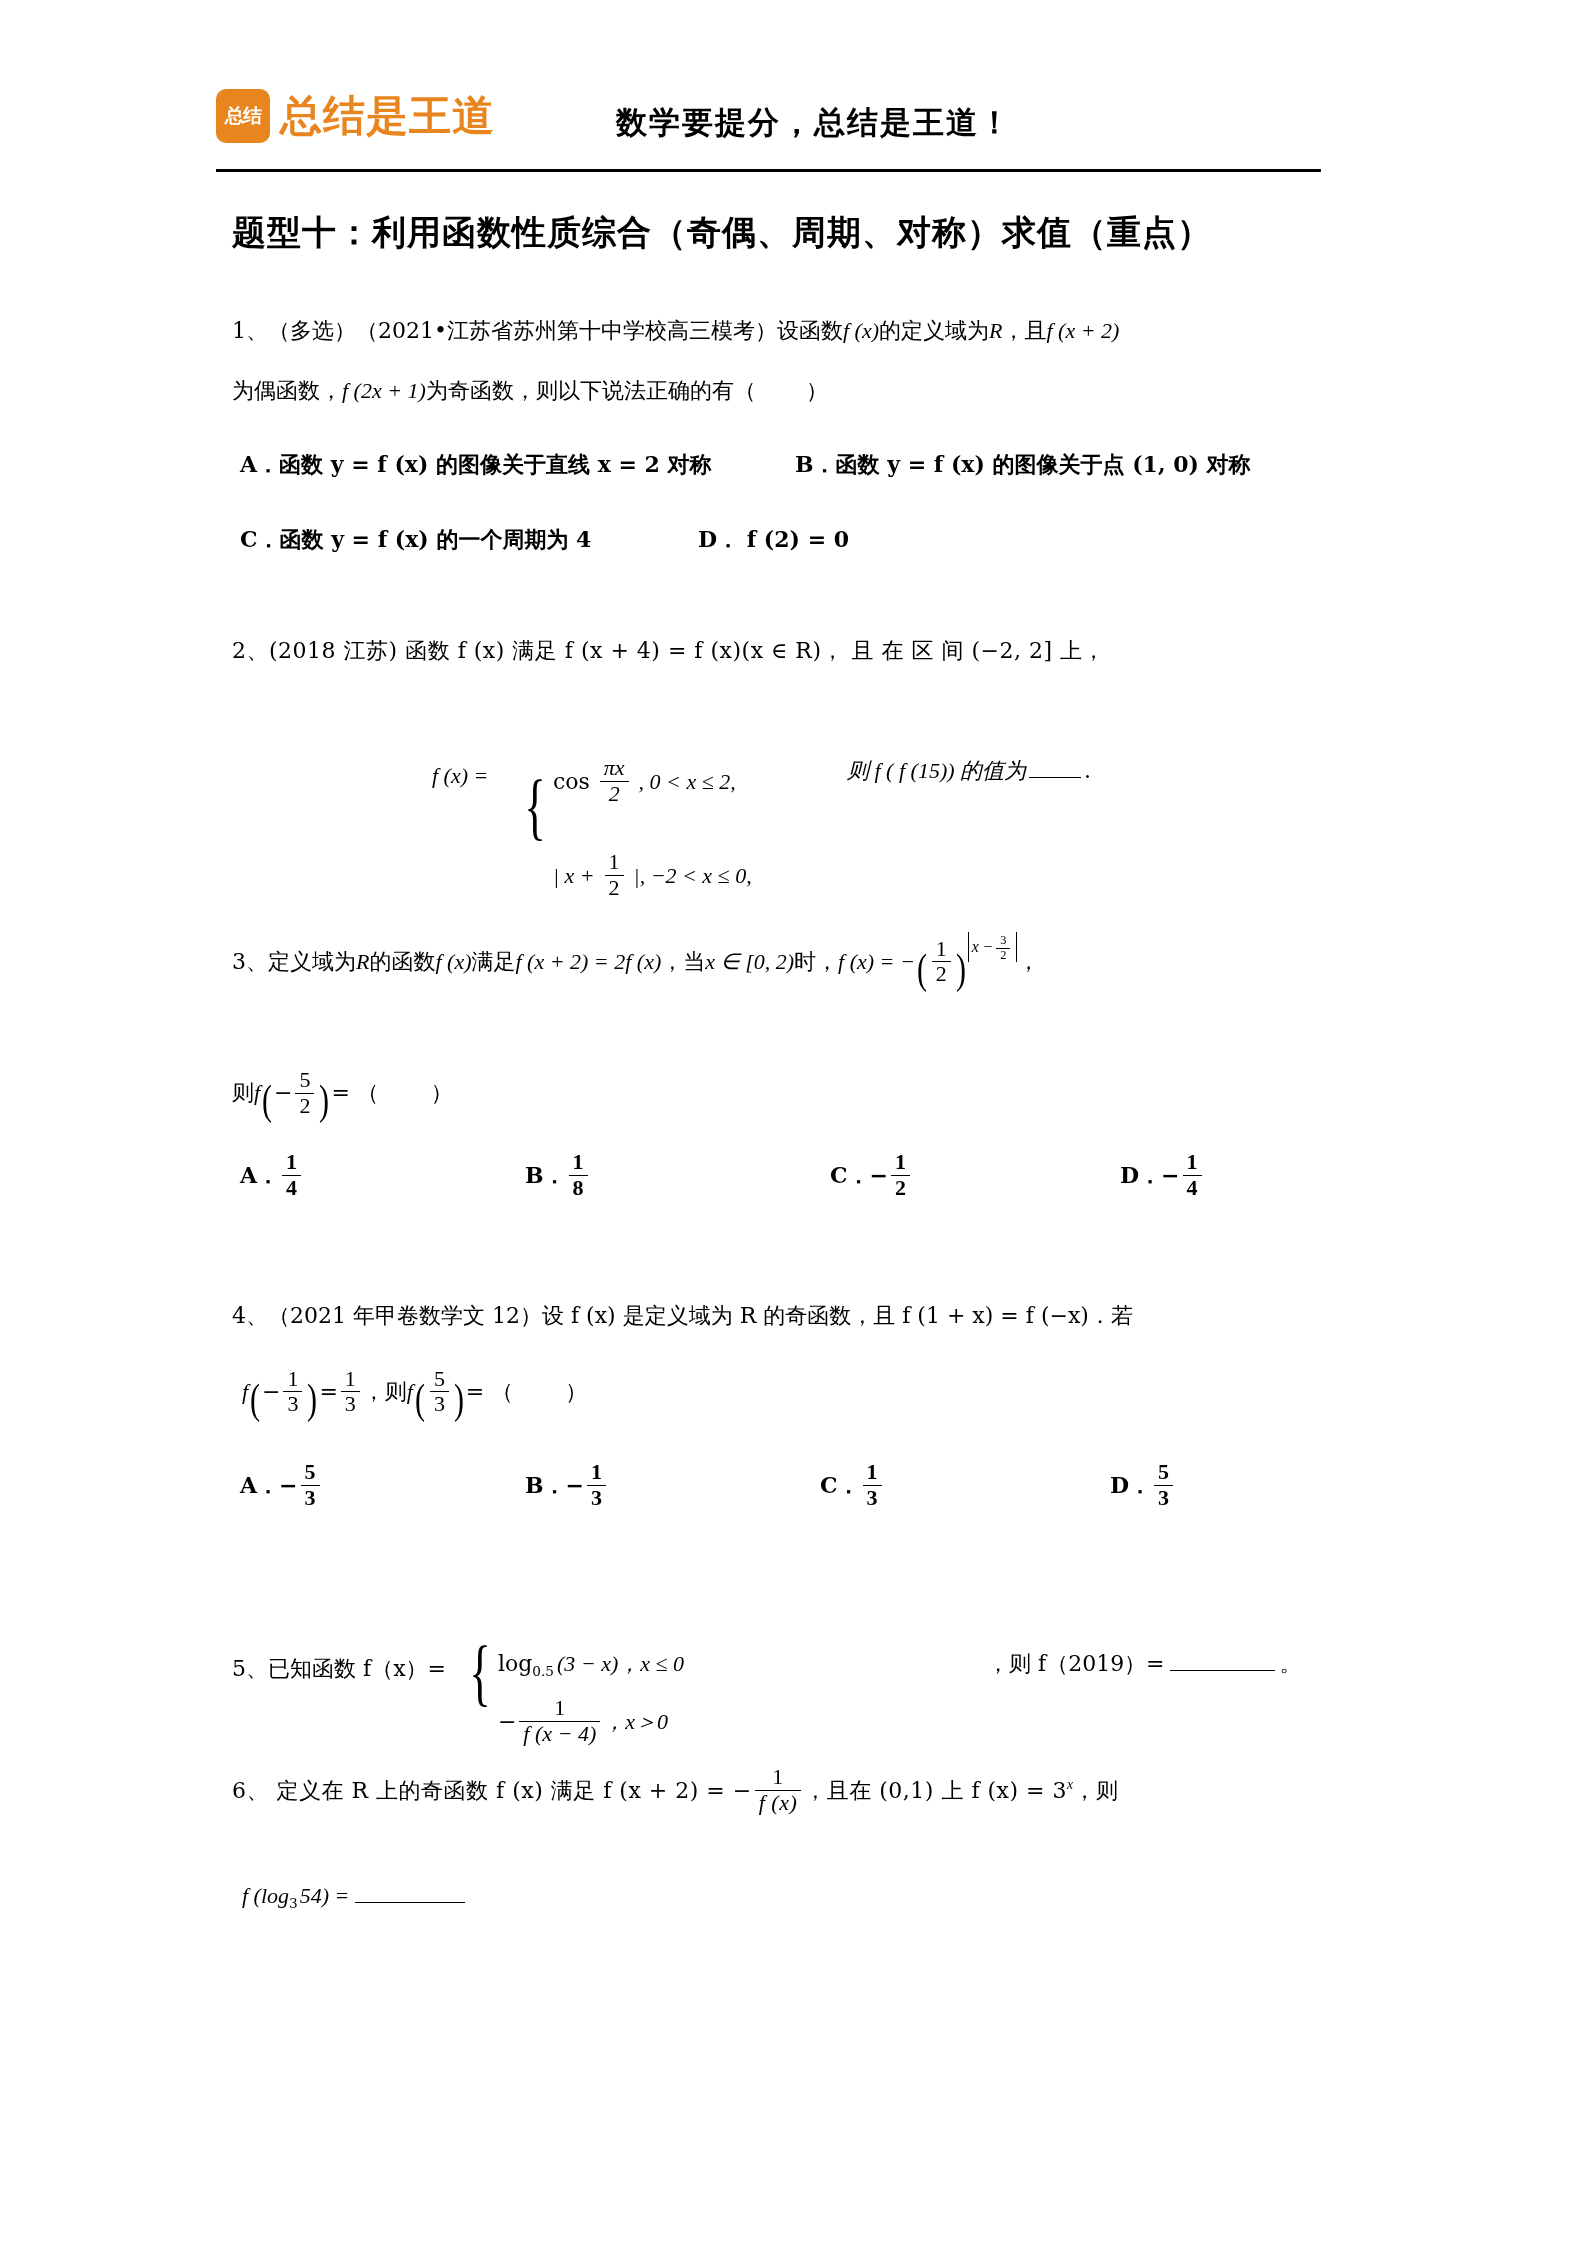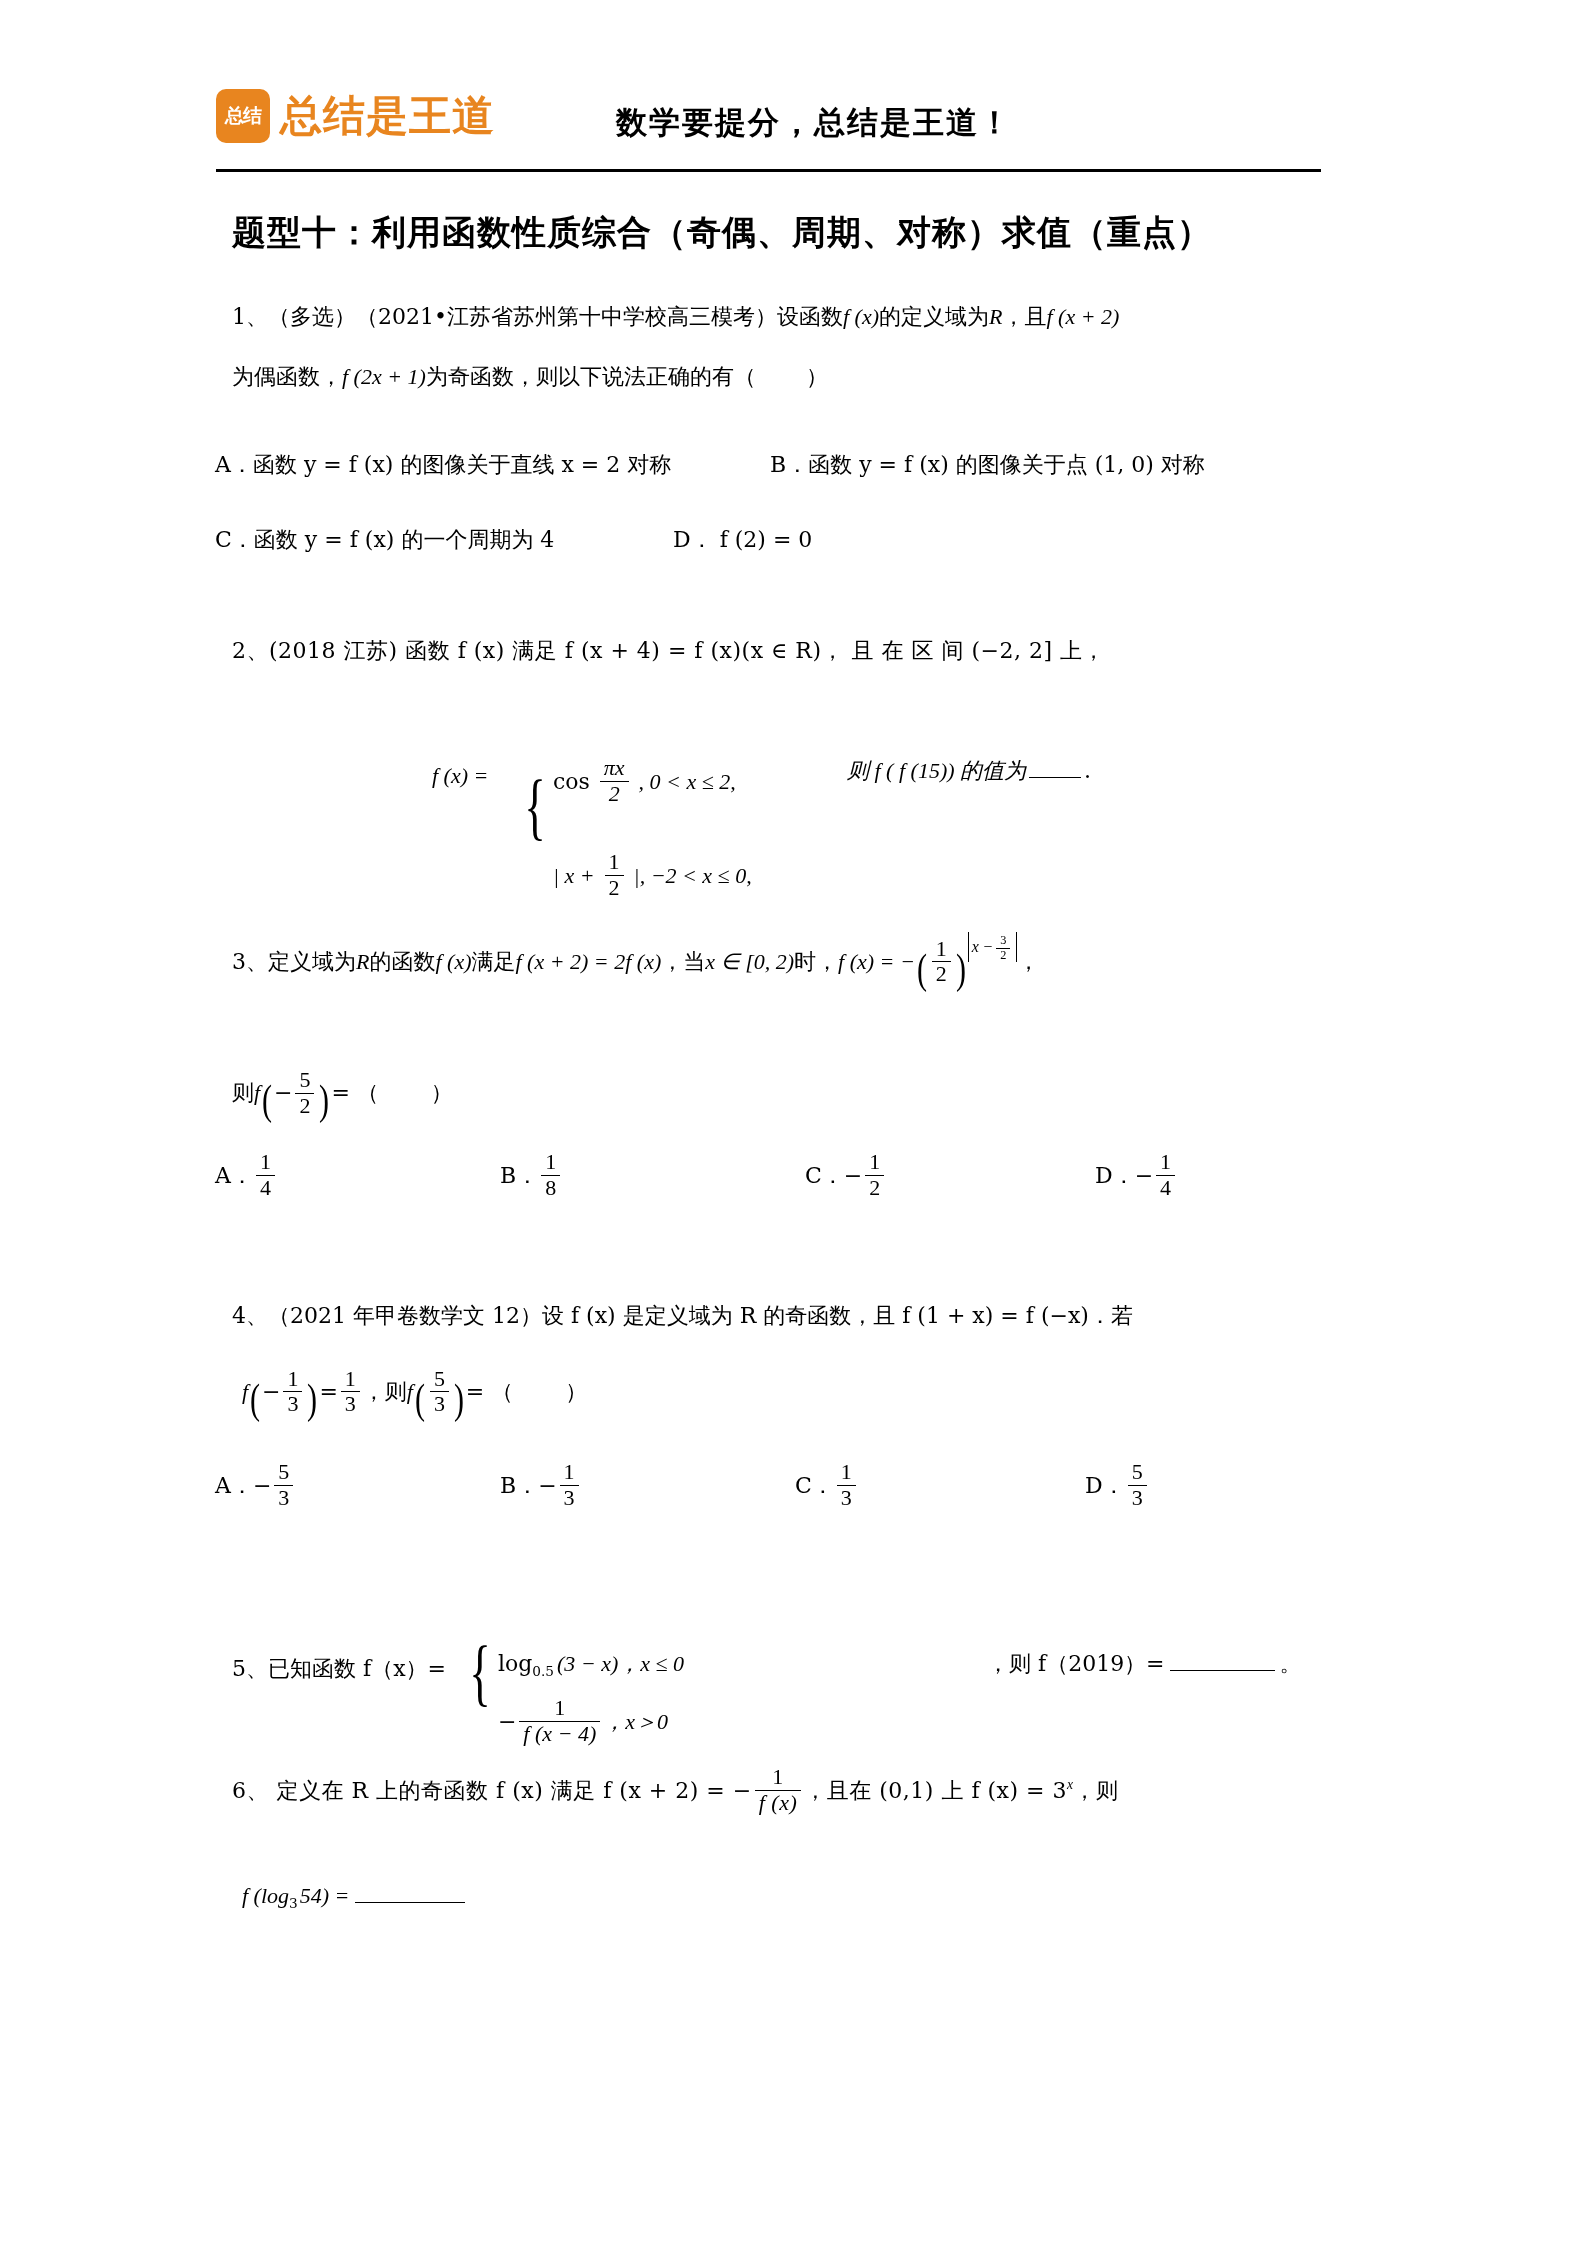--- a/index.html
+++ b/index.html
@@ -101,24 +101,25 @@
     font-size: 22px;
     line-height: 1.9;
     font-family: "DejaVu Serif", serif;
   }
   .line { white-space: nowrap; }
   .it { font-family: "Liberation Serif", serif; font-style: italic; }
   .sp { display: inline-block; }
   
   .opts {
     position: absolute;
-    left: 215px;
+    left: 240px;
     width: 1130px;
     font-size: 22px;
     font-family: "DejaVu Serif", serif;
+    font-weight: bold;
   }
   .opt-abs { position: absolute; white-space: nowrap; }
   
   .frac {
     display: inline-block;
     vertical-align: -0.55em;
     text-align: center;
     font-family: "Liberation Serif", serif;
     font-style: italic;
     line-height: 1.12;
@@ -166,21 +167,21 @@
     <div class="logo-wrap">
       <div class="logo-badge">总结</div>
       <div class="logo-text">总结是王道</div>
     </div>
     <div class="slogan">数学要提分，总结是王道！</div>
     <div class="header-rule"></div>
   </div>
 
   <div class="doc-title">题型十：利用函数性质综合（奇偶、周期、对称）求值（重点）</div>
 
-  <div class="q" style="top:296px;">
+  <div class="q" style="top:310px;">
     <div class="line">
       <span>1、（多选）（2021•江苏省苏州第十中学校高三模考）设函数</span><span class="it">f (x)</span><span>的定义域为</span><span class="it">R</span><span>，且</span><span class="it">f (x + 2)</span>
     </div>
     <div class="line" style="margin-top:18px;">
       <span>为偶函数，</span><span class="it">f (2x + 1)</span><span>为奇函数，则以下说法正确的有（</span><span class="sp" style="width:50px"></span><span>）</span>
     </div>
   </div>
 
   <div class="opts" style="top:450px; height:40px;">
     <span class="opt-abs" style="left:0;">A．函数 y = f (x) 的图像关于直线 x = 2 对称</span>

